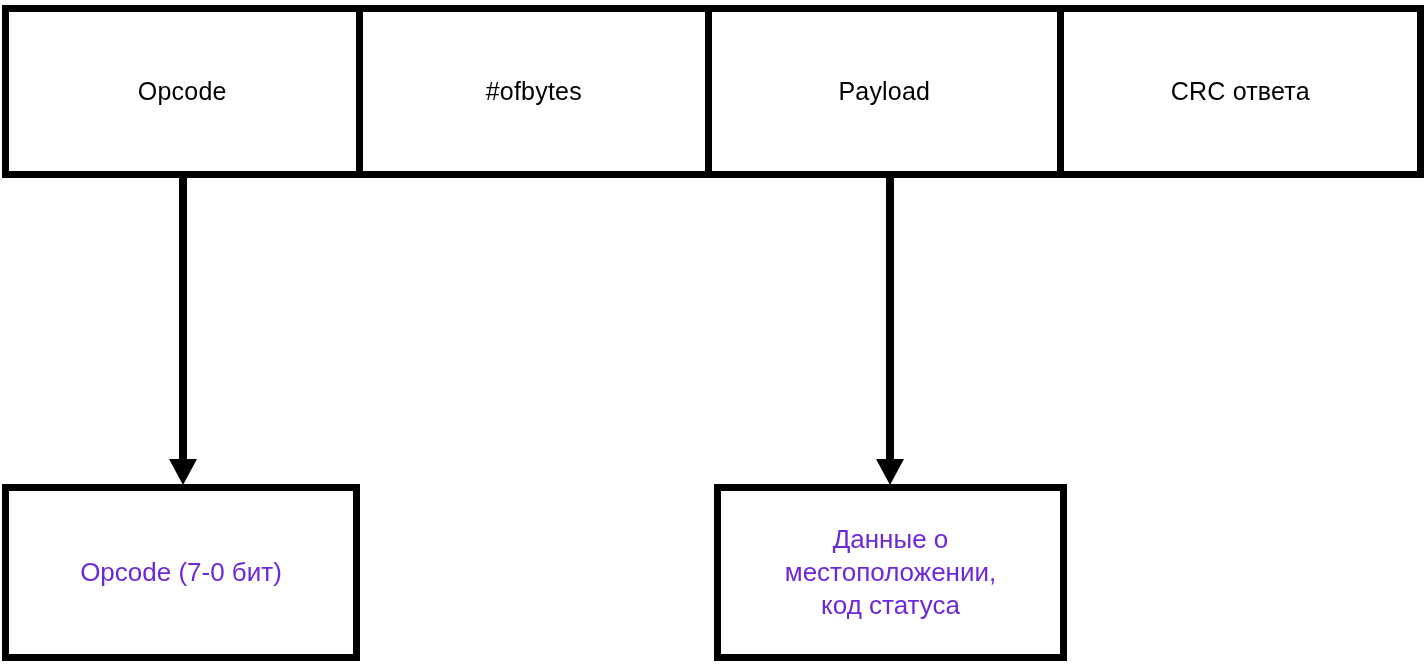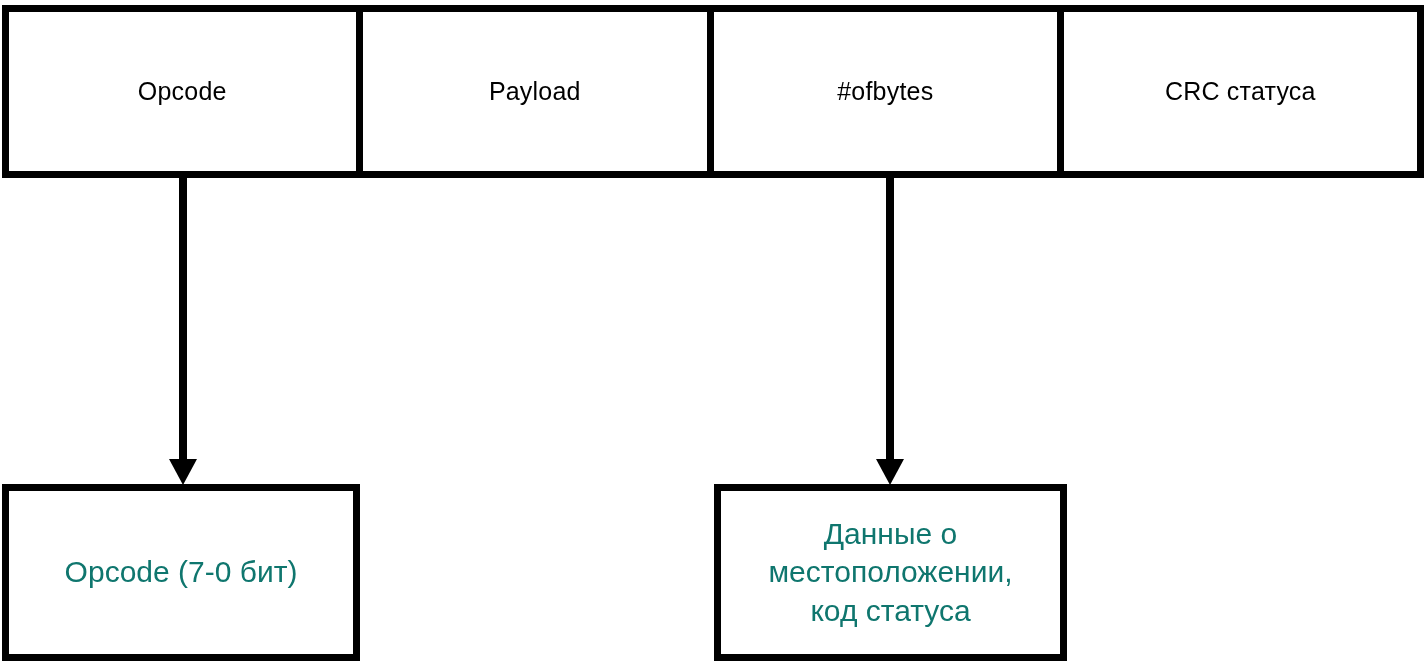--- a/index.html
+++ b/index.html
@@ -65,23 +65,23 @@
     position: absolute;
     box-sizing: border-box;
     border: 7px solid #000000;
     background: #ffffff;
     display: flex;
     align-items: center;
     justify-content: center;
     text-align: center;
   }
   .detail-box .detail-label {
-    font-size: 30px;
+    font-size: 26px;
     line-height: 1.28;
-    color: #0f766e;
+    color: #6d28d9;
     white-space: pre-line;
     padding: 0 6px;
   }
   #detail-opcode {
     left: 2px;
     top: 484px;
     width: 358px;
     height: 177px;
   }
   #detail-payload {
@@ -123,28 +123,28 @@
 </style>
 </head>
 <body>
 
 <div id="diagram">
 
   <div class="packet-row">
     <div class="packet-field pf-0">
       <span class="field-label">Opcode</span>
     </div>
+    <div class="packet-field pf-1">
+      <span class="field-label">#ofbytes</span>
+    </div>
     <div class="packet-field pf-2">
       <span class="field-label">Payload</span>
     </div>
-    <div class="packet-field pf-1">
-      <span class="field-label">#ofbytes</span>
-    </div>
     <div class="packet-field pf-3">
-      <span class="field-label">CRC статуса</span>
+      <span class="field-label">CRC ответа</span>
     </div>
   </div>
 
   <div class="connector" id="arrow-opcode">
     <div class="shaft"></div>
     <div class="head"></div>
   </div>
 
   <div class="connector" id="arrow-payload">
     <div class="shaft"></div>

